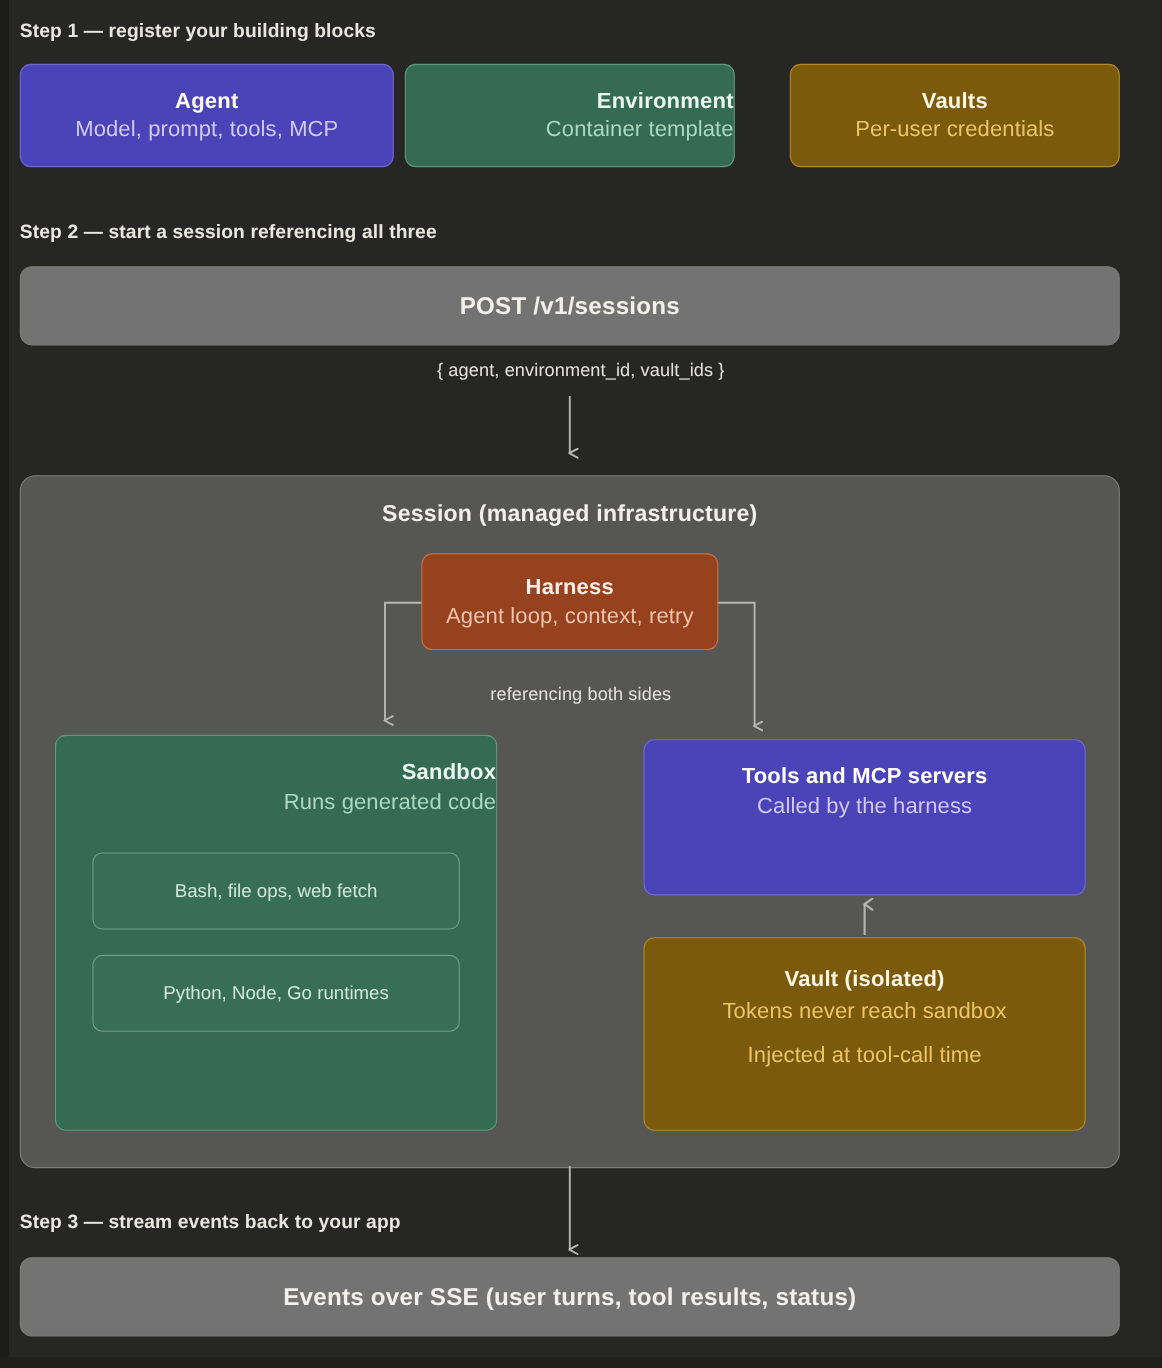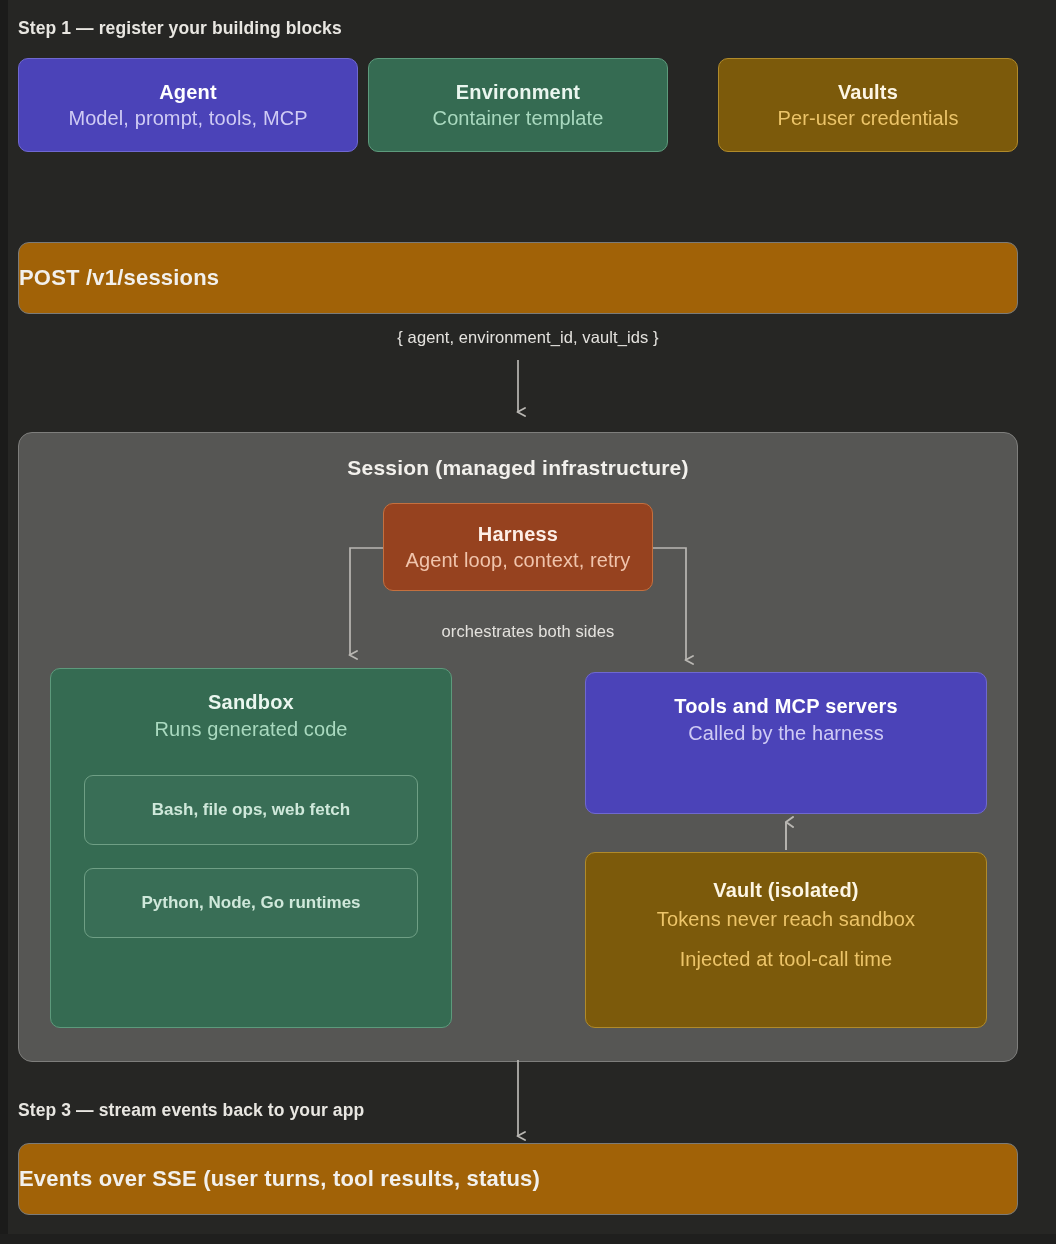--- a/index.html
+++ b/index.html
@@ -64,42 +64,42 @@
     font-weight: 500;
     letter-spacing: 0.1px;
     white-space: nowrap;
   }
 
   
   .v-purple { background: #4b43b8; border-color: #6f68d0; }
   .v-purple .title { color: #ffffff; }
   .v-purple .sub   { color: #cfcbf4; }
 
-  .v-green  { background: #356b52; border-color: #5d9a7c; }
+  .v-green  { background: #356b52; border-color: #5d9a7c; align-items: flex-end; }
   .v-green .title { color: #eaf6ef; }
   .v-green .sub   { color: #a9d9bf; }
 
   .v-amber  { background: #7c5a0b; border-color: #b08a2a; }
   .v-amber .title { color: #fdf6e4; }
   .v-amber .sub   { color: #ecc469; }
 
   .v-rust   { background: #96421f; border-color: #c4703f; }
   .v-rust .title { color: #fdeee6; }
   .v-rust .sub   { color: #f0c4ac; }
 
   
   .panel-bar {
     position: absolute;
     box-sizing: border-box;
-    background: #a16207;
+    background: #737373;
     border: 1.5px solid #7b7b79;
     border-radius: 11px;
     display: flex;
     align-items: center;
-    justify-content: flex-start;
+    justify-content: center;
   }
   .panel-bar .bar-text {
     color: #f2f0ec;
     font-size: 22px;
     font-weight: 700;
     letter-spacing: 0.2px;
     white-space: nowrap;
   }
 
   .session-panel {
@@ -134,21 +134,21 @@
     position: absolute;
     box-sizing: border-box;
     background: rgba(255,255,255,0.025);
     border: 1.2px solid #6f9f85;
     border-radius: 9px;
     display: flex;
     align-items: center;
     justify-content: center;
     color: #cfe8da;
     font-size: 17px;
-    font-weight: 700;
+    font-weight: 400;
     white-space: nowrap;
   }
 
   
   .wires {
     position: absolute;
     left: 0; top: 0;
     width: 1056px; height: 1244px;
     pointer-events: none;
   }
@@ -171,20 +171,21 @@
   <div class="card v-green" style="left:368px; top:58px; width:300px; height:94px; justify-content:center;">
     <div class="title">Environment</div>
     <div class="sub" style="margin-top:3px;">Container template</div>
   </div>
 
   <div class="card v-amber" style="left:718px; top:58px; width:300px; height:94px; justify-content:center;">
     <div class="title">Vaults</div>
     <div class="sub" style="margin-top:3px;">Per-user credentials</div>
   </div>
 
+  <div class="step-label" style="left:18px; top:200px;">Step 2 — start a session referencing all three</div>
 
   <div class="panel-bar" style="left:18px; top:242px; width:1000px; height:72px;">
     <span class="bar-text">POST /v1/sessions</span>
   </div>
 
   <div class="caption" style="left:0; top:328px; width:1056px;">{ agent, environment_id, vault_ids }</div>
 
   <div class="session-panel" style="left:18px; top:432px; width:1000px; height:630px;"></div>
 
   <div class="session-title" style="left:18px; top:456px; width:1000px;">Session (managed infrastructure)</div>
@@ -205,21 +206,21 @@
     <div class="title">Vault (isolated)</div>
     <div class="sub" style="margin-top:6px;">Tokens never reach sandbox</div>
     <div class="sub" style="margin-top:17px;">Injected at tool-call time</div>
   </div>
 
   <div class="card v-rust" style="left:383px; top:503px; width:270px; height:88px; justify-content:center; z-index:5;">
     <div class="title">Harness</div>
     <div class="sub" style="margin-top:3px;">Agent loop, context, retry</div>
   </div>
 
-  <div class="caption" style="left:0; top:622px; width:1056px;">orchestrates both sides</div>
+  <div class="caption" style="left:0; top:622px; width:1056px;">referencing both sides</div>
 
   <div class="step-label" style="left:18px; top:1100px;">Step 3 — stream events back to your app</div>
 
   <div class="panel-bar" style="left:18px; top:1143px; width:1000px; height:72px;">
     <span class="bar-text">Events over SSE (user turns, tool results, status)</span>
   </div>
 
   <svg class="wires" viewBox="0 0 1056 1244">
     <defs>
       <marker id="arrow-down" markerWidth="10" markerHeight="10" refX="5" refY="8" orient="auto" markerUnits="userSpaceOnUse">

